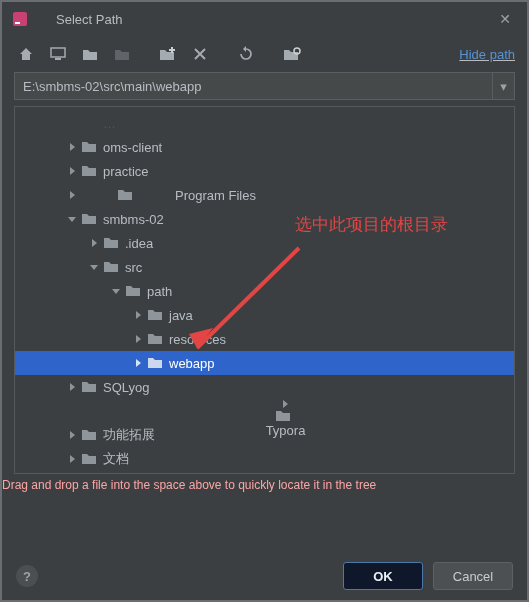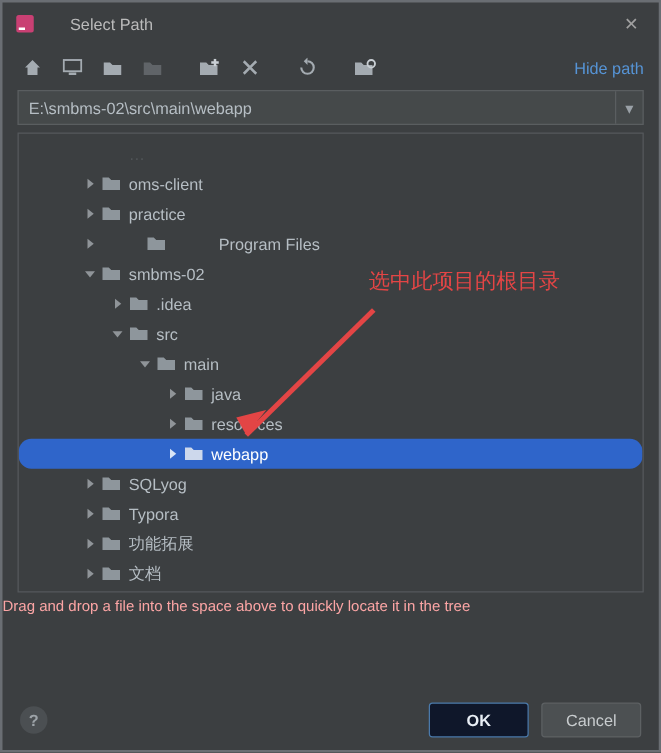--- a/index.html
+++ b/index.html
@@ -21,20 +21,21 @@
 .titlebar .logo {
   width: 16px; height: 16px;
 }
 .titlebar .title { flex: 1; color: #bbb; }
 .titlebar .close { color: #a0a0a0; font-size: 14px; padding: 0 6px; cursor: pointer; }
 
 .toolbar {
   display: flex; align-items: center;
   height: 36px; padding: 0 12px;
   gap: 8px;
+  text-decoration: underline;
 }
 .tool-icon {
   width: 24px; height: 22px;
   display: flex; align-items: center; justify-content: center;
   color: #a4abb1; fill: #a4abb1;
 }
 .tool-icon.disabled { opacity: 0.35; }
 .tool-sep { width: 6px; }
 .hide-path { margin-left: auto; color: #5694d6; cursor: pointer; font-size: 13px; }
 
@@ -270,21 +271,21 @@
       </div>
       <div class="node" style="padding-left: 94px;">
         <span class="arrow">
           <svg width="10" height="10" viewBox="0 0 10 10">
             <path d="M1 3 L9 3 L5 8 Z" fill="#8f9498"></path>
           </svg>
         </span>
         <span class="folder"><svg width="16" height="13" viewBox="0 0 16 13">
             <path d="M1 2 L6 2 L8 4 L15 4 L15 12 L1 12 Z" fill="#8e969c"></path>
           </svg></span>
-        <span class="label">main</span>
+        <span class="label">path</span>
       </div>
       <div class="node" style="padding-left: 116px;">
         <span class="arrow">
           <svg width="10" height="10" viewBox="0 0 10 10">
             <path d="M3 1 L8 5 L3 9 Z" fill="#8f9498"></path>
           </svg>
         </span>
         <span class="folder"><svg width="16" height="13" viewBox="0 0 16 13">
             <path d="M1 2 L6 2 L8 4 L15 4 L15 12 L1 12 Z" fill="#8e969c"></path>
           </svg></span>
@@ -294,21 +295,21 @@
         <span class="arrow">
           <svg width="10" height="10" viewBox="0 0 10 10">
             <path d="M3 1 L8 5 L3 9 Z" fill="#8f9498"></path>
           </svg>
         </span>
         <span class="folder"><svg width="16" height="13" viewBox="0 0 16 13">
             <path d="M1 2 L6 2 L8 4 L15 4 L15 12 L1 12 Z" fill="#8e969c"></path>
           </svg></span>
         <span class="label">resources</span>
       </div>
-      <div class="node selected" style="padding-left: 116px; border-radius: 10px;">
+      <div class="node selected" style="padding-left: 116px;">
         <span class="arrow">
           <svg width="10" height="10" viewBox="0 0 10 10">
             <path d="M3 1 L8 5 L3 9 Z" fill="#d8e4f6"></path>
           </svg>
         </span>
         <span class="folder"><svg width="16" height="13" viewBox="0 0 16 13">
             <path d="M1 2 L6 2 L8 4 L15 4 L15 12 L1 12 Z" fill="#cdd8ec"></path>
           </svg></span>
         <span class="label">webapp</span>
       </div>
@@ -316,21 +317,21 @@
         <span class="arrow">
           <svg width="10" height="10" viewBox="0 0 10 10">
             <path d="M3 1 L8 5 L3 9 Z" fill="#8f9498"></path>
           </svg>
         </span>
         <span class="folder"><svg width="16" height="13" viewBox="0 0 16 13">
             <path d="M1 2 L6 2 L8 4 L15 4 L15 12 L1 12 Z" fill="#8e969c"></path>
           </svg></span>
         <span class="label">SQLyog</span>
       </div>
-      <div class="node" style="padding-left: 50px;">
+      <div class="node" style="padding-left: 50px; flex-direction: column;">
         <span class="arrow">
           <svg width="10" height="10" viewBox="0 0 10 10">
             <path d="M3 1 L8 5 L3 9 Z" fill="#8f9498"></path>
           </svg>
         </span>
         <span class="folder"><svg width="16" height="13" viewBox="0 0 16 13">
             <path d="M1 2 L6 2 L8 4 L15 4 L15 12 L1 12 Z" fill="#8e969c"></path>
           </svg></span>
         <span class="label">Typora</span>
       </div>

